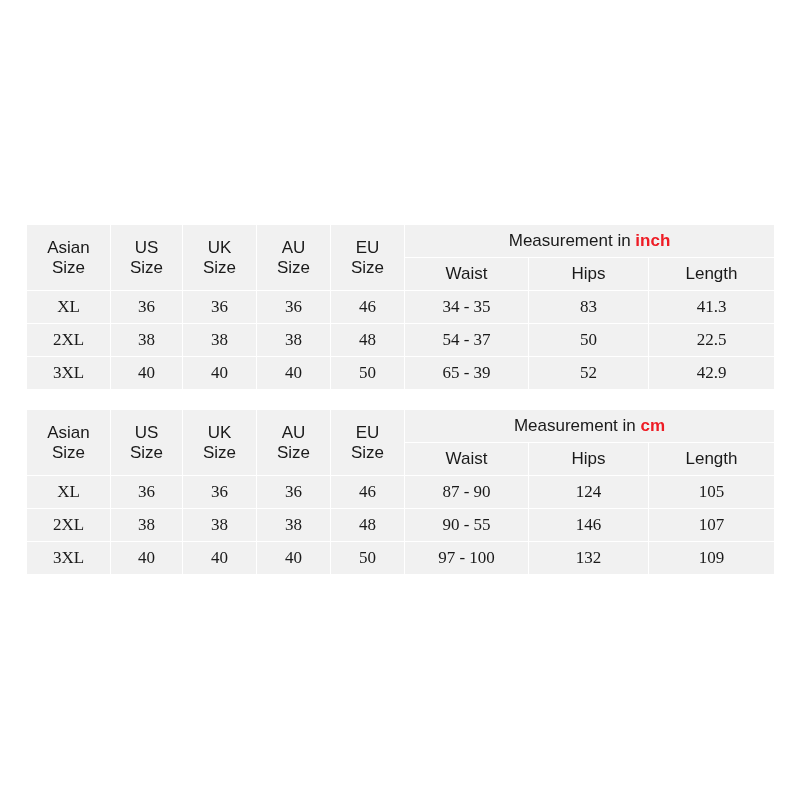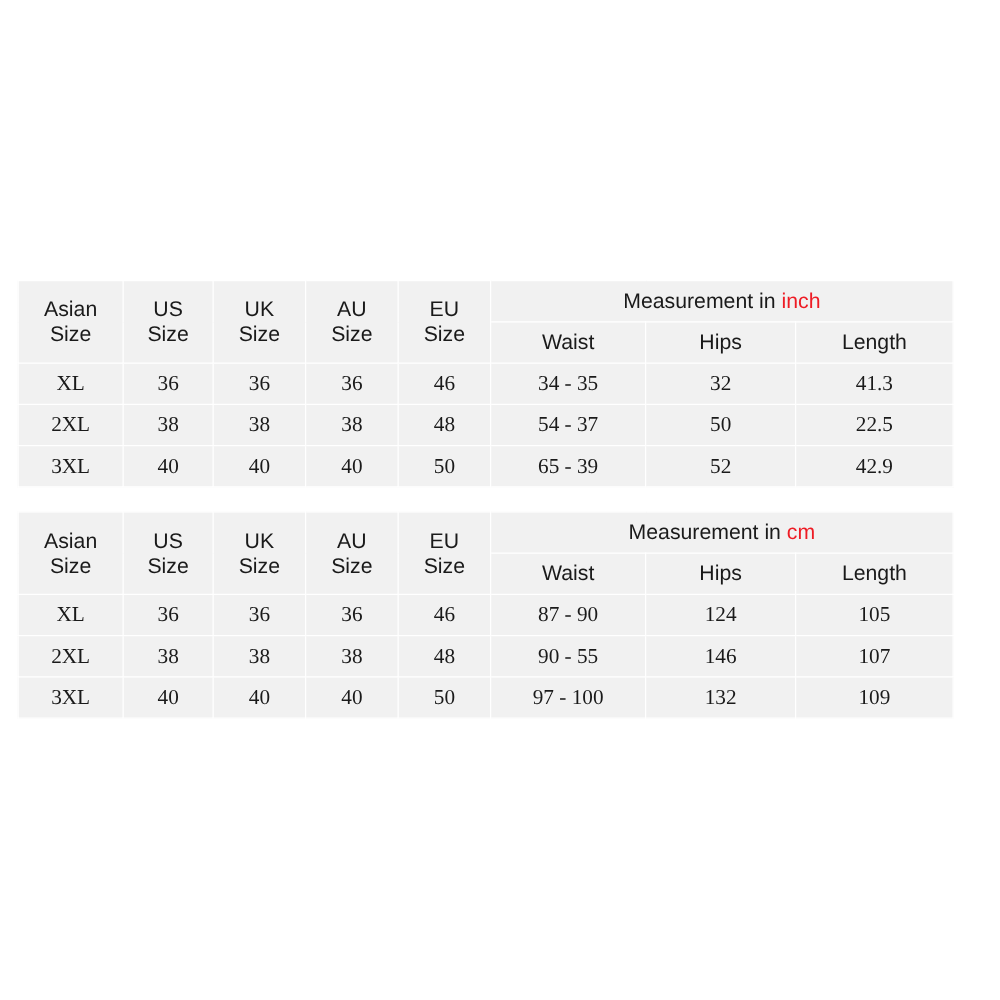--- a/index.html
+++ b/index.html
@@ -12,21 +12,21 @@
   }
   .page {
     position: relative;
     width: 800px;
     height: 800px;
     background: #ffffff;
     overflow: hidden;
   }
   .chart-wrap {
     position: absolute;
-    left: 14px;
+    left: 26px;
     top: 224px;
     width: 748px;
   }
   table.size-table {
     border-collapse: collapse;
     table-layout: fixed;
     width: 748px;
     background: #f2f2f2;
   }
   .spacer {
@@ -54,21 +54,21 @@
   .hdr-cell .l2 { display: block; text-align: center; }
   .bold-col {
     font-weight: bold;
   }
   .meas-title {
     font-size: 17px;
     height: 27px;
   }
   .meas-title .unit {
     color: #ee1c25;
-    font-weight: normal;
+    font-weight: bold;
   }
   .meas-sub {
     font-size: 17px;
     height: 27px;
   }
   .val-cell { font-size: 17px; font-family: Liberation Serif, serif; }
   .row-h { height: 32px; }
 </style>
 </head>
 <body>
@@ -120,21 +120,21 @@
           <td class="meas-sub">Length</td>
         </tr>
 
         <tr class="row-h">
           <td class="val-cell">XL</td>
           <td class="val-cell bold-col">36</td>
           <td class="val-cell">36</td>
           <td class="val-cell">36</td>
           <td class="val-cell">46</td>
           <td class="val-cell">34  - 35</td>
-          <td class="val-cell">32</td>
+          <td class="val-cell">83</td>
           <td class="val-cell">41.3</td>
         </tr>
         <tr class="row-h">
           <td class="val-cell">2XL</td>
           <td class="val-cell bold-col">38</td>
           <td class="val-cell">38</td>
           <td class="val-cell">38</td>
           <td class="val-cell">48</td>
           <td class="val-cell">54  - 37</td>
           <td class="val-cell">50</td>

